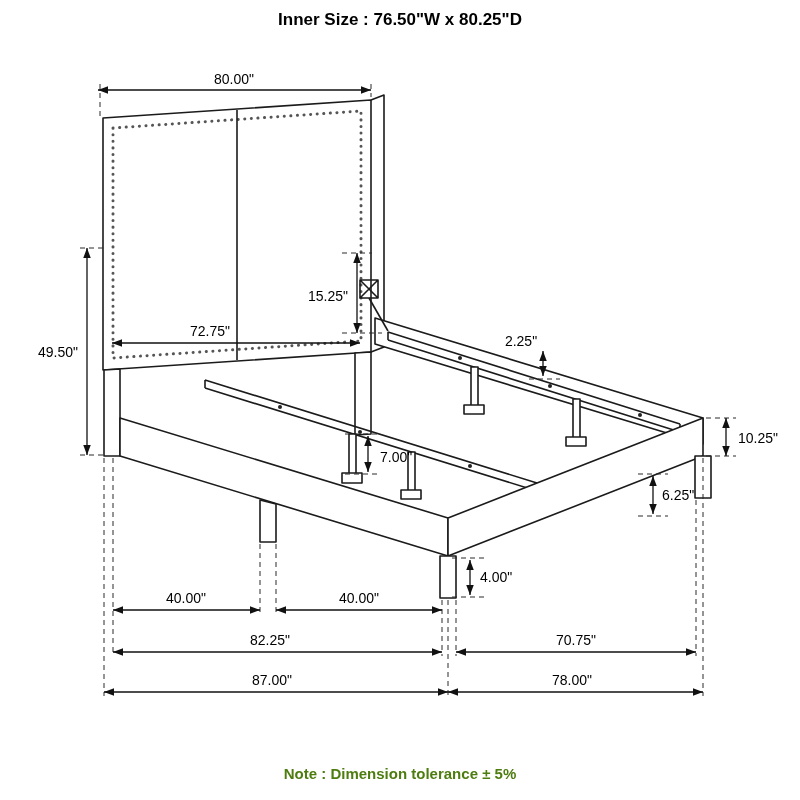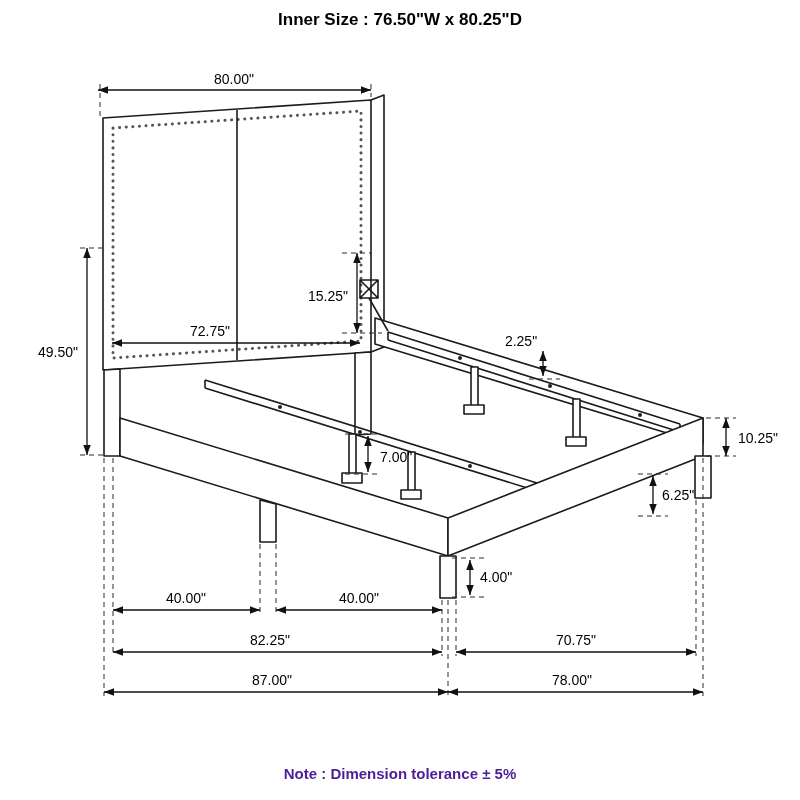--- a/index.html
+++ b/index.html
@@ -6,21 +6,21 @@
   body {
     width:800px; height:800px; background:#ffffff; position:relative;
     overflow:hidden; font-family:"Liberation Sans", sans-serif;
   }
   .title {
     position:absolute; top:10px; left:0; width:100%; text-align:center;
     font-size:17px; font-weight:bold; color:#000;
   }
   .note {
     position:absolute; top:765px; left:0; width:100%; text-align:center;
-    font-size:15px; font-weight:bold; color:#4c1d95;
+    font-size:15px; font-weight:bold; color:#4d7c0f;
   }
   svg { position:absolute; top:0; left:0; }
   .ln   { fill:none; stroke:#1b1b1b; stroke-width:1.6; stroke-linejoin:round; }
   .fw   { fill:#ffffff; stroke:#1b1b1b; stroke-width:1.6; stroke-linejoin:round; }
   .dash { fill:none; stroke:#2a2a2a; stroke-width:1; stroke-dasharray:5 4; }
   .dim  { fill:none; stroke:#111; stroke-width:1.3; marker-start:url(#ah); marker-end:url(#ah); }
   .dl   { font-size:14px; fill:#000; }
   .dot  { fill:#222; }
   .nails{ fill:none; stroke:#555; stroke-width:3; stroke-dasharray:0.1 6.5; stroke-linecap:round; }
 </style>

